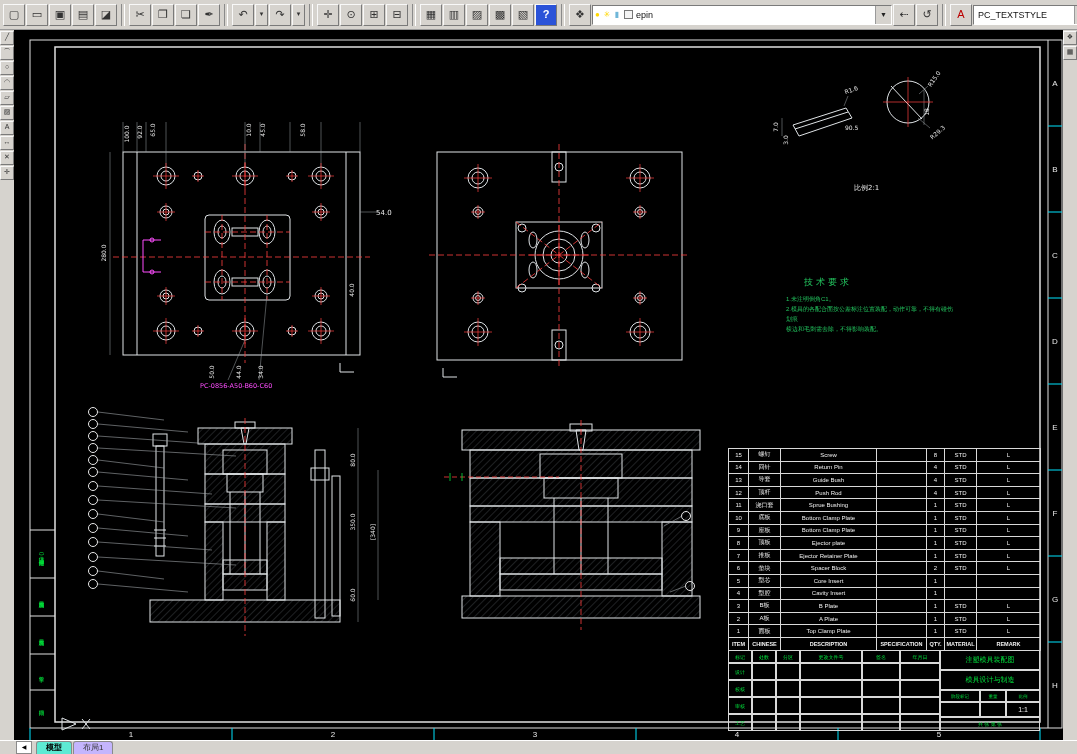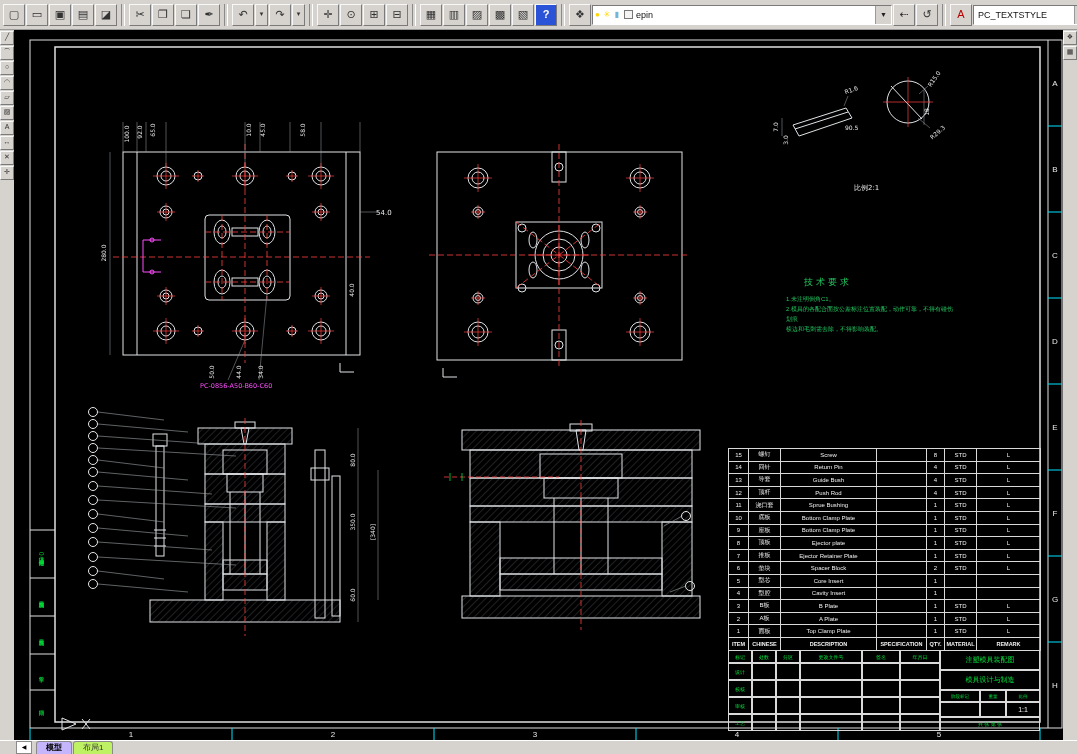--- a/index.html
+++ b/index.html
@@ -56,23 +56,23 @@
   .tb-title{height:20px;border:1px solid #d9d9d9;color:#00e53c;font-size:7px;display:flex;align-items:center;justify-content:center;overflow:hidden;}
   .tb-mid{display:flex;height:12px;}
   .tb-mid div{border:1px solid #d9d9d9;color:#00e53c;font-size:4.5px;display:flex;align-items:center;justify-content:center;overflow:hidden;}
   .tb-scale{display:flex;height:15px;}
   .tb-scale div{border:1px solid #d9d9d9;display:flex;align-items:center;justify-content:center;}
   .tb-scale .val{color:#efefef;font-size:7px;}
   .tb-sheet{flex:1;border:1px solid #d9d9d9;color:#00e53c;font-size:5px;display:flex;align-items:center;justify-content:center;}
   
   #tabbar{position:absolute;left:0;right:0;bottom:0;height:13px;background:#d6d3ce;border-top:1px solid #fff;
           display:flex;align-items:flex-end;padding-left:16px;font-size:8px;}
-  .tab{padding:0 9px;height:12px;line-height:12px;background:#bef264;border:1px solid #8a8a8a;border-bottom:none;
+  .tab{padding:0 9px;height:12px;line-height:12px;background:#c4b5fd;border:1px solid #8a8a8a;border-bottom:none;
        border-radius:3px 3px 0 0;color:#333;margin-right:1px;}
-  .tab.active{background:#c4b5fd;font-weight:bold;color:#000;}
+  .tab.active{background:#5eead4;font-weight:bold;color:#000;}
   .tab-nav{width:14px;height:11px;background:#fff;border:1px solid #8a8a8a;font-size:6px;line-height:10px;
            text-align:center;margin-right:4px;color:#000;}
   
   .svgdim{fill:#e8e8e8;font-size:6px;font-family:"DejaVu Sans",sans-serif;text-anchor:middle;}
   .svgdim7{fill:#e8e8e8;font-size:7px;font-family:"DejaVu Sans",sans-serif;text-anchor:middle;}
   .svgmag{fill:#ff4dff;font-size:6.5px;font-family:"DejaVu Sans",sans-serif;}
 </style>
 </head>
 <body>
 

